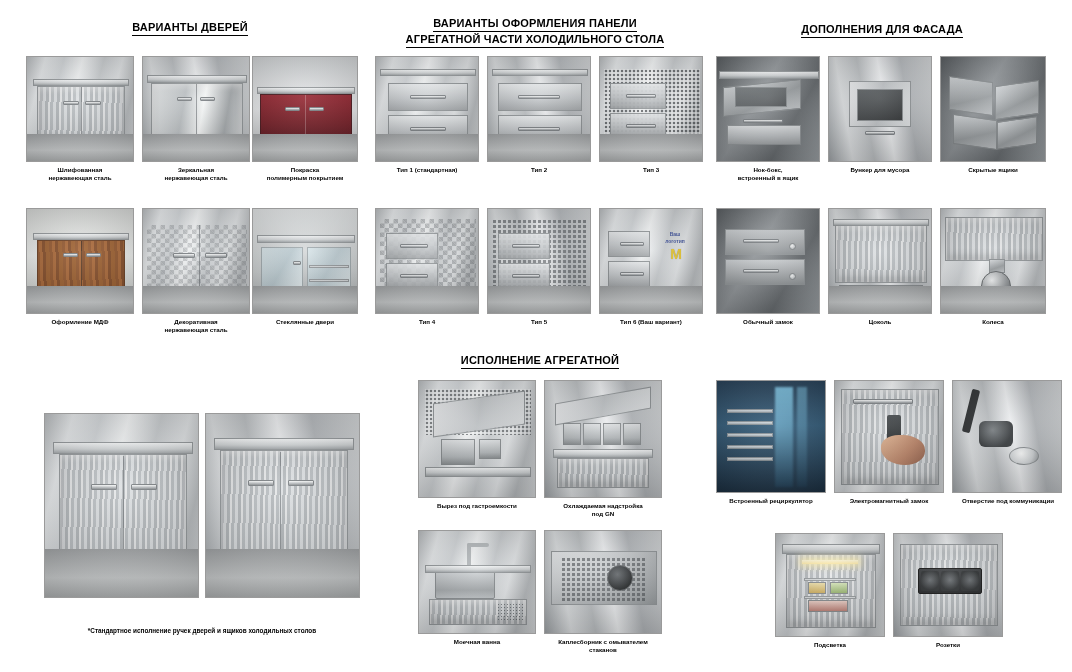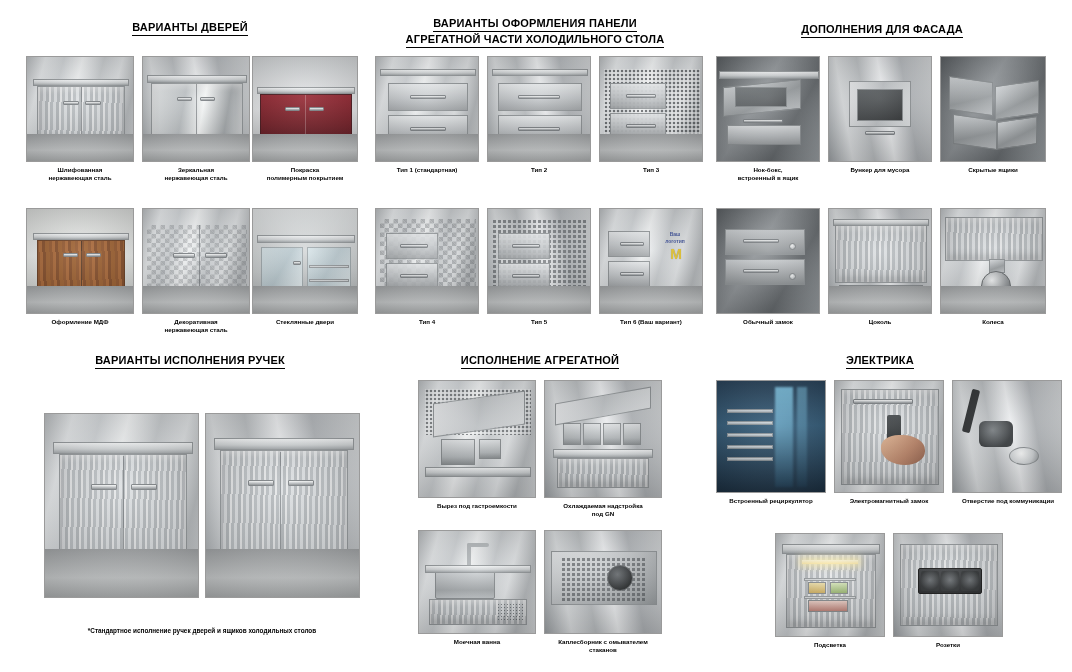--- a/index.html
+++ b/index.html
@@ -290,31 +290,25 @@
 
   <div class="sect-title" style="left:712px; top:22px; width:340px;">
     <span class="u">ДОПОЛНЕНИЯ ДЛЯ ФАСАДА</span>
   </div>
 
   <div class="sect-title" style="left:370px; top:16px; width:330px;">
     <span class="u">ВАРИАНТЫ ОФОРМЛЕНИЯ ПАНЕЛИ</span><br>
     <span class="u">АГРЕГАТНОЙ ЧАСТИ ХОЛОДИЛЬНОГО СТОЛА</span>
   </div>
 
-  <div class="sect-title" style="left:22px; top:353px; width:336px;">
-    <span class="u">ВАРИАНТЫ ИСПОЛНЕНИЯ РУЧЕК</span>
-  </div>
 
   <div class="sect-title" style="left:400px; top:353px; width:280px;">
     <span class="u">ИСПОЛНЕНИЕ АГРЕГАТНОЙ</span>
   </div>
 
-  <div class="sect-title" style="left:760px; top:353px; width:240px;">
-    <span class="u">ЭЛЕКТРИКА</span>
-  </div>
 
   <div class="tile" style="left:26px; top:56px; width:108px; height:106px;">
     <div class="ph bg-steel"></div>
     <div class="top" style="left:6px; top:22px; width:96px; height:7px;"></div>
     <div class="cab" style="left:10px; top:29px; width:88px; height:58px;"></div>
     <div class="seam" style="left:54px; top:30px; width:1px; height:56px;"></div>
     <div class="handle" style="left:36px; top:44px; width:16px;"></div>
     <div class="handle" style="left:58px; top:44px; width:16px;"></div>
     <div class="leg" style="left:14px; top:87px; height:12px;"></div>
     <div class="leg" style="left:92px; top:87px; height:12px;"></div>

